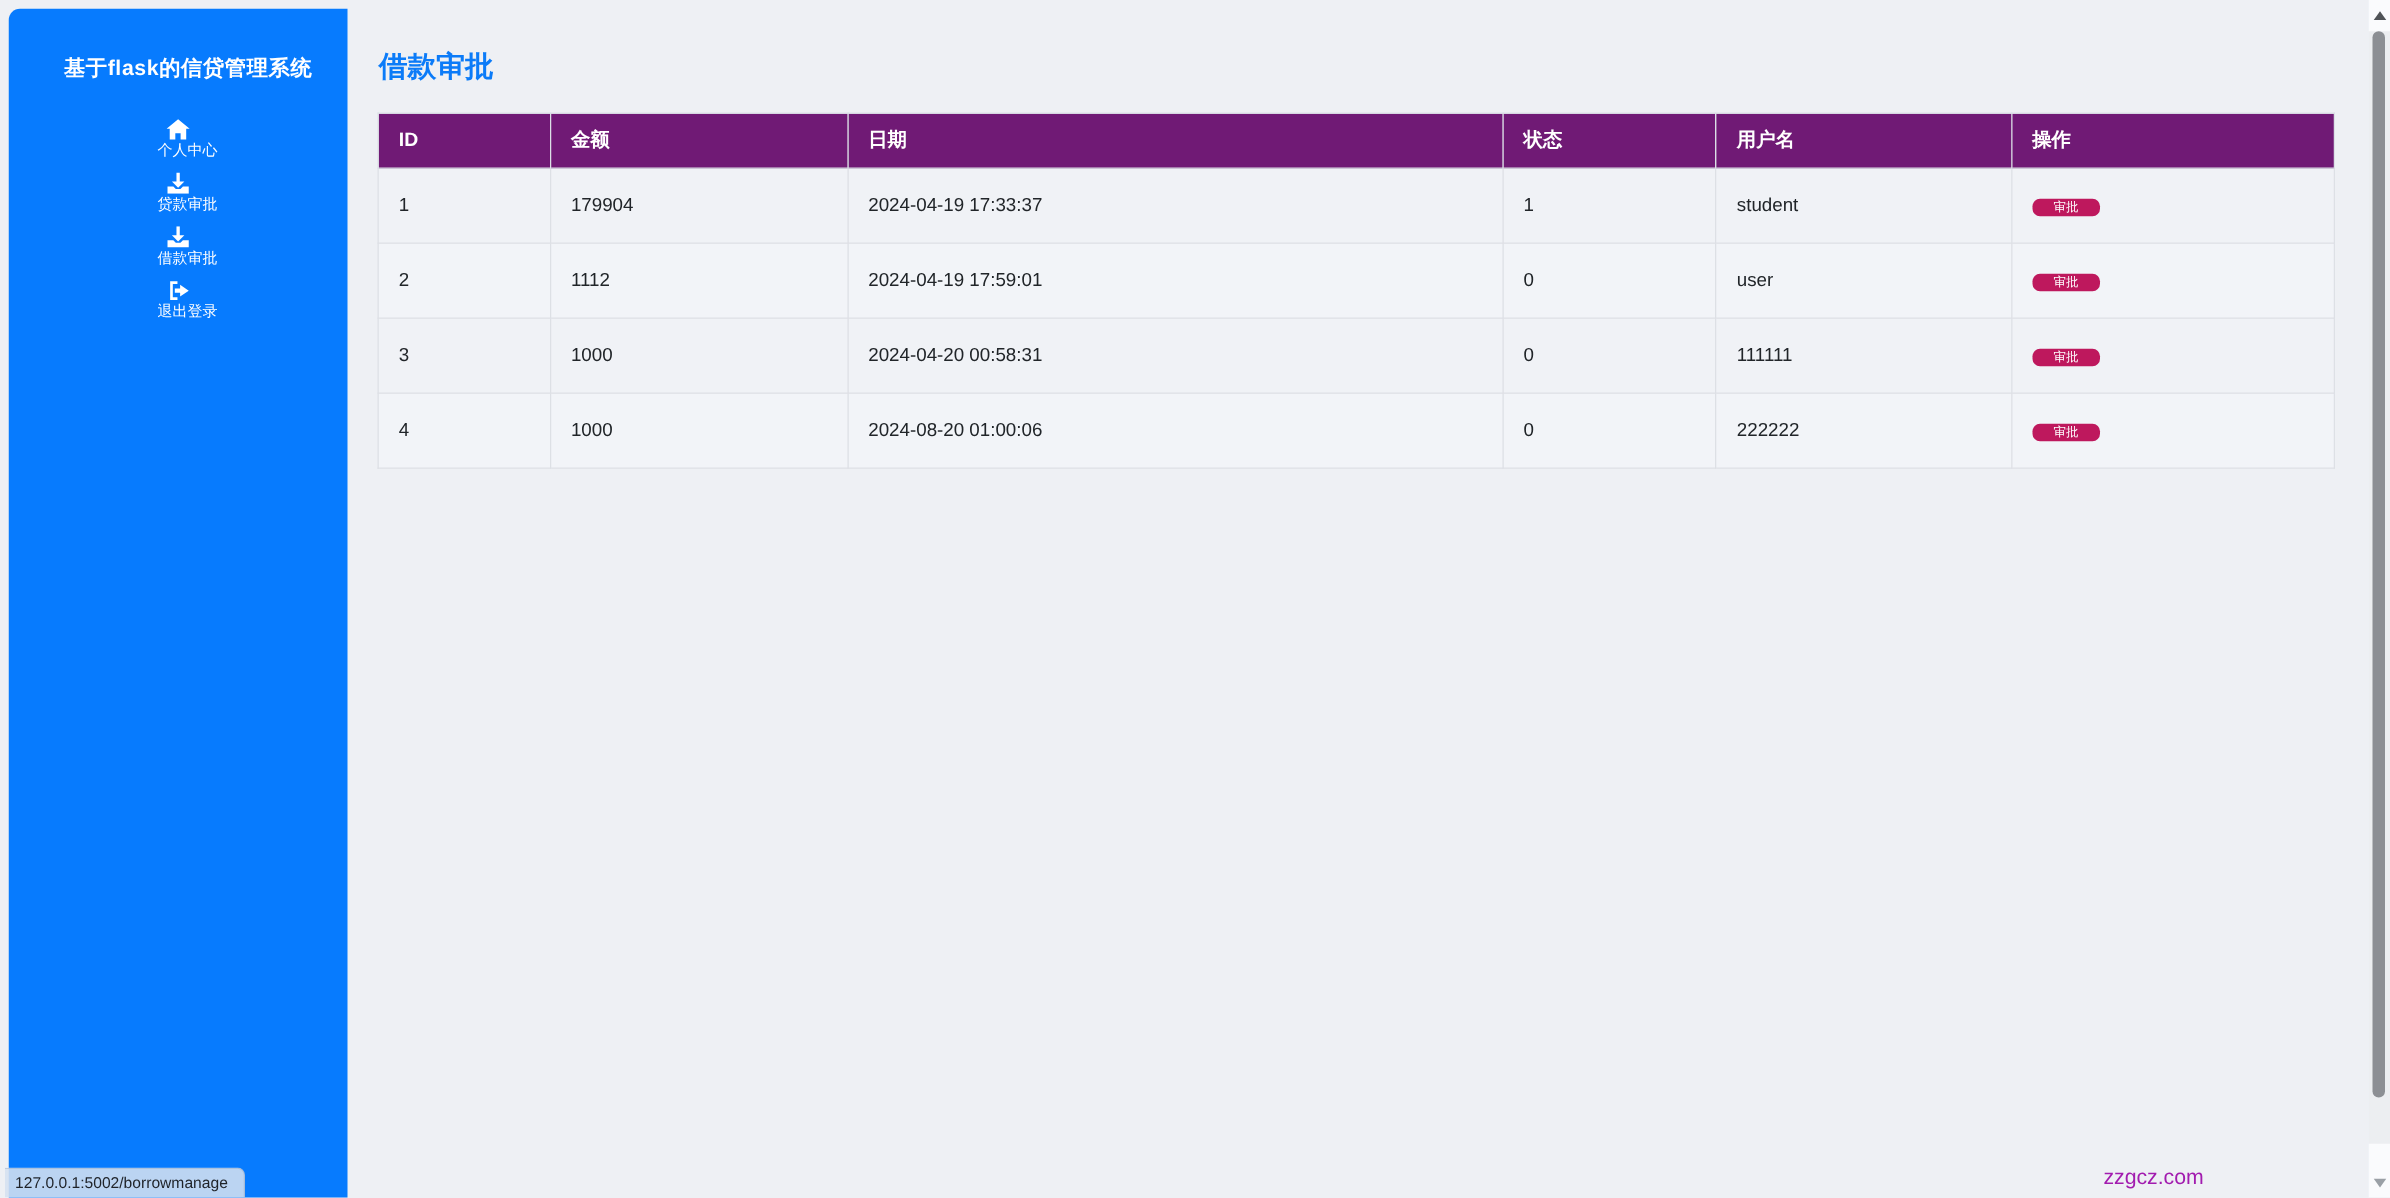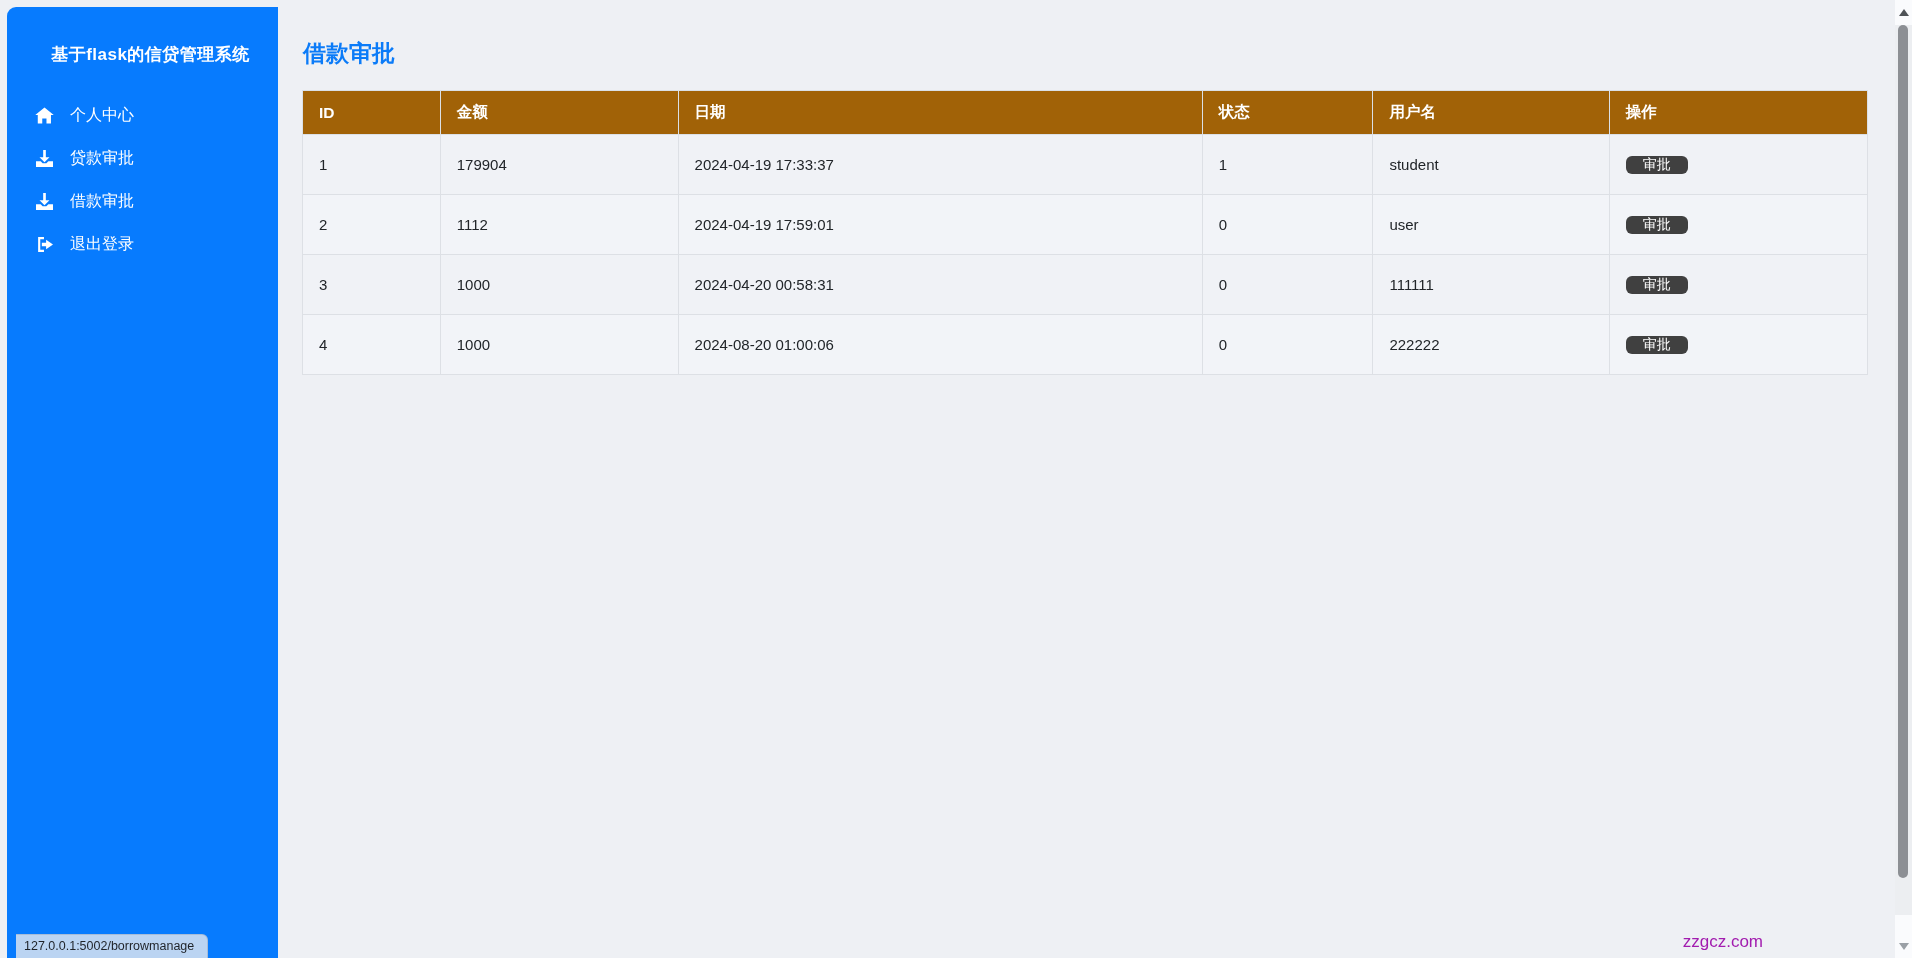--- a/index.html
+++ b/index.html
@@ -17,56 +17,56 @@
     background:#077bfe; border-top-left-radius:9px;
   }
   .brand {
     padding:36px 12px 0 28px; text-align:center;
     color:#fff; font-size:17px; font-weight:700; letter-spacing:.5px;
     white-space:nowrap;
   }
   .menu { list-style:none; margin-top:28px; }
   .menu-item {
     display:flex; align-items:center; height:43px;
-    padding-left:28px; color:#fff; font-size:16px; cursor:pointer;
+    padding-left:15px; color:#fff; font-size:12px; cursor:pointer;flex-direction:column;
   }
   .menu-item .mi-icon { width:20px; height:18px; margin-right:15px; display:flex; align-items:center; }
   .menu-item svg { width:19px; height:17px; fill:#ffffff; }
 
   
   .main {
     position:absolute; left:278px; top:0; right:17px; bottom:0;
     padding:0 27px 0 24px;
   }
   .page-title {
     margin:38px 0 0 1px;
     color:#0b7bf8; font-size:23px; font-weight:700;
   }
   .table-wrap { margin-top:21px; }
   table { width:100%; border-collapse:collapse; table-layout:fixed; }
   th {
-    background:#a16207; color:#fff; font-size:15.5px; font-weight:700;
+    background:#701a75; color:#fff; font-size:15.5px; font-weight:700;
     text-align:left; height:44px; padding:0 16px;
     border:1px solid #dbe0e6;
     margin-left:23px;
   }
   td {
     font-size:15px; color:#212529; height:60px; padding:0 16px;
     border:1px solid #dde0e5; background:#f0f2f6;
   }
   tbody tr:nth-child(even) td { background:#f2f4f8; }
   .approve-btn {
-    background:#404040; color:#fff; border:none; border-radius:6px;
-    padding:0 17px; font-size:14px; cursor:pointer;
+    background:#be185d; color:#fff; border:none; border-radius:6px;
+    padding:0 17px; font-size:10px; cursor:pointer;
     font-family:"Liberation Sans","DejaVu Sans",sans-serif;
   }
 
   
   .statusbar {
-    position:absolute; left:16px; bottom:0; z-index:5;
+    position:absolute; left:4px; bottom:0; z-index:5;
     background:rgba(213,224,240,.88);
     border:1px solid rgba(150,168,196,.55); border-left:none; border-bottom:none;
     border-top-right-radius:6px;
     color:#1f2329; font-size:12.5px; padding:4px 13px 5px 8px;
     white-space:nowrap;
   }
 
   
   .watermark {
     position:absolute; right:149px; bottom:6px;

